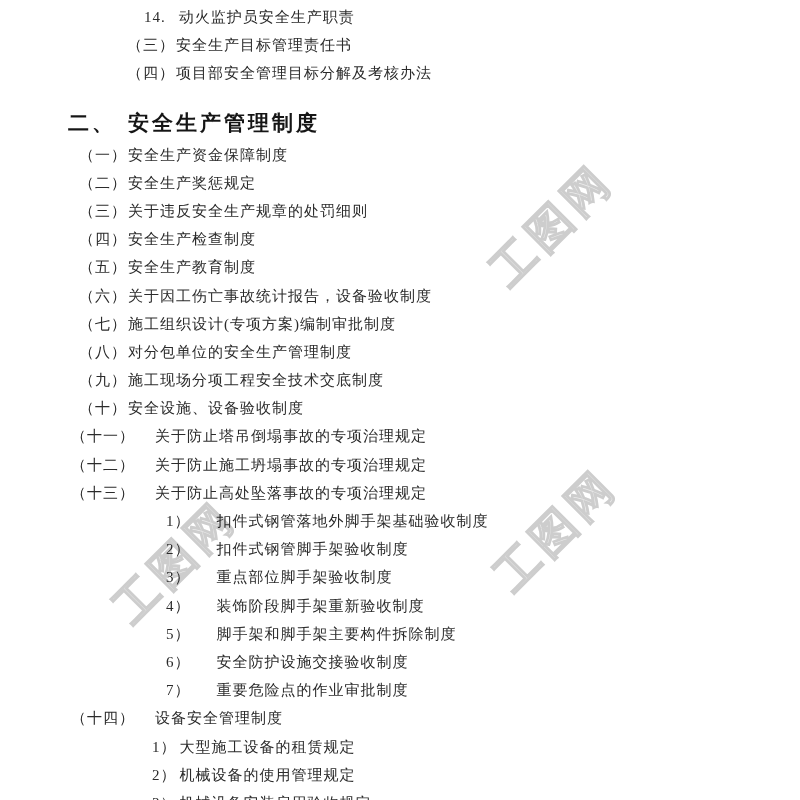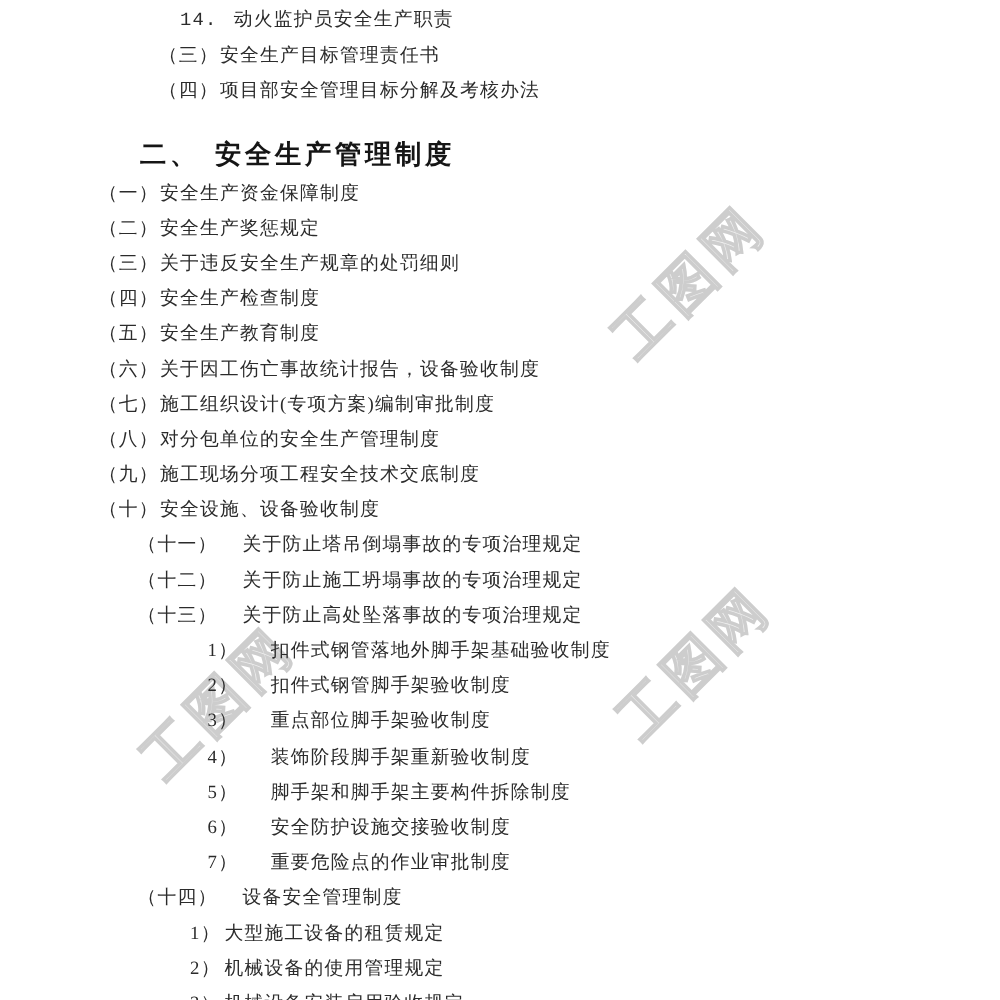--- a/index.html
+++ b/index.html
@@ -18,37 +18,37 @@
     line-height: 28.2px;
     font-size: 15px;
     letter-spacing: 1px;
     white-space: nowrap;
     color: #2b2b2b;
   }
   .heading-row {
     height: 30px;
     line-height: 30px;
     margin: 20px 0 3px 0;
-    padding-left: 112px;
+    padding-left: 68px;
     font-size: 21px;
     letter-spacing: 3px;
     font-weight: bold;
     color: #151515;
     white-space: nowrap;
   }
   .heading-row .lbl { margin-right: 12px; }
 
   
-  .t-n14 { padding-left: 144px; font-family: Liberation Mono, monospace; }
+  .t-n14 { padding-left: 144px; }
   .t-n14 .lbl { margin-right: 13px; }
   .t-p0  { padding-left: 127px; }
   .t-p0  .lbl { margin-right: 1px; }
   .t-p1  { padding-left: 79px; }
   .t-p1  .lbl { margin-right: 1px; }
-  .t-p2  { padding-left: 110px; }
+  .t-p2  { padding-left: 71px; }
   .t-p2  .lbl { margin-right: 20px; }
   .t-s1  { padding-left: 166px; }
   .t-s1  .lbl { margin-right: 26px; }
   .t-s2  { padding-left: 152px; }
   .t-s2  .lbl { margin-right: 3px; }
 
   .wm {
     position: absolute;
     z-index: 0;
     width: 150px;

